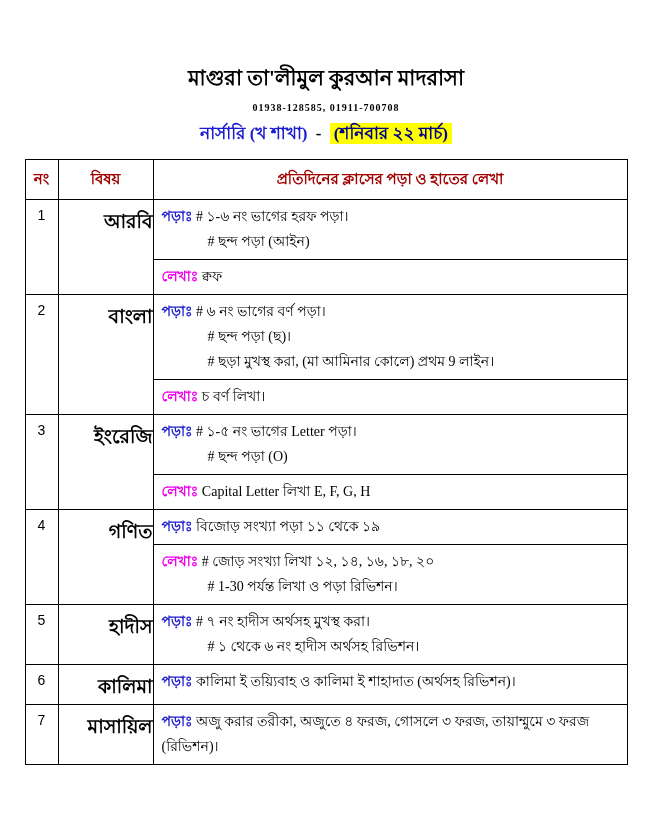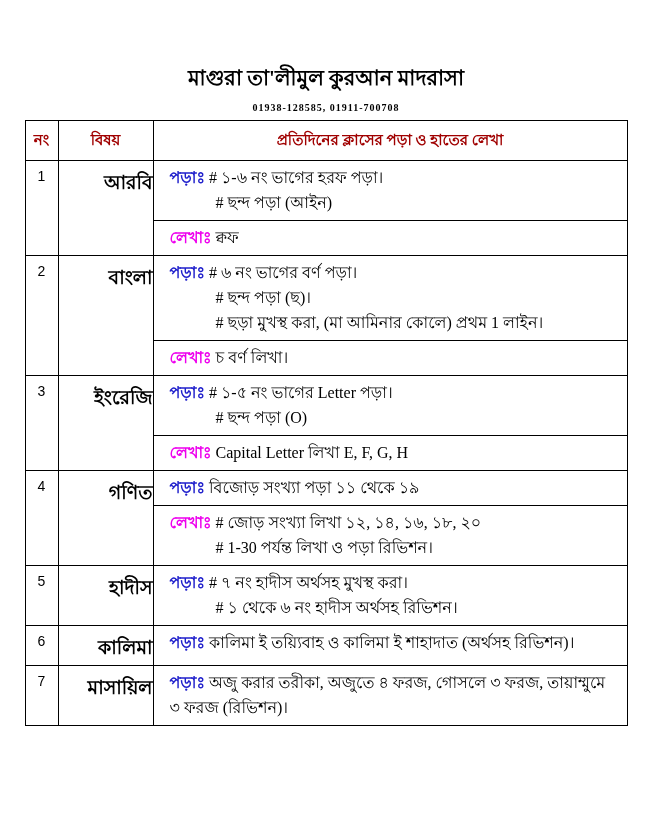--- a/index.html
+++ b/index.html
@@ -74,36 +74,41 @@
     font-family:"Liberation Sans","DejaVu Sans",sans-serif;
     padding-top:7px;
   }
   td.subj{
     text-align:right;
     font-size:19px;
     font-weight:bold;
     padding-top:7px;
   }
   td.content{
-    font-size:16px;
-    padding:4px 8px 5px 16px;
+    font-size:14px;
+    padding:4px 8px 5px 8px;
   }
   td.content .line{line-height:25px;}
   td.content .line.cont{padding-left:46px;}
   .label{font-weight:bold;}
   .label.pora{color:var(--pora-blue);}
   .label.lekha{color:var(--lekha-magenta);}
 </style>
 </head>
 <body>
 
 <div class="page">
   <div class="doc-header">
     <div class="title">মাগুরা তা'লীমুল কুরআন মাদরাসা</div>
     <div class="phones">01938-128585, 01911-700708</div>
+    <div class="class-line">
+      <span class="class-name">নার্সারি (খ শাখা)</span>
+      <span class="sep">-</span>
+      <span class="date-badge">(শনিবার ২২ মার্চ)</span>
+    </div>
   </div>
 
   <table class="lessons">
     <thead>
       <tr>
         <th class="col-num">নং</th>
         <th class="col-subj">বিষয়</th>
         <th class="col-lessons">প্রতিদিনের ক্লাসের পড়া ও হাতের লেখা</th>
       </tr>
     </thead>
@@ -120,21 +125,21 @@
           <td class="content lekha-cell">
             <div class="line"><span class="label lekha">লেখাঃ</span> ক্বফ</div>
           </td>
         </tr>
         <tr>
           <td class="num" rowspan="2">2</td>
           <td class="subj" rowspan="2">বাংলা</td>
           <td class="content pora-cell">
             <div class="line"><span class="label pora">পড়াঃ</span> # ৬ নং ভাগের বর্ণ পড়া।</div>
             <div class="line cont"># ছন্দ পড়া (ছ)।</div>
-            <div class="line cont"># ছড়া মুখস্থ করা, (মা আমিনার কোলে) প্রথম 1 লাইন।</div>
+            <div class="line cont"># ছড়া মুখস্থ করা, (মা আমিনার কোলে) প্রথম 9 লাইন।</div>
           </td>
         </tr>
         <tr>
           <td class="content lekha-cell">
             <div class="line"><span class="label lekha">লেখাঃ</span> চ বর্ণ লিখা।</div>
           </td>
         </tr>
         <tr>
           <td class="num" rowspan="2">3</td>
           <td class="subj" rowspan="2">ইংরেজি</td>

